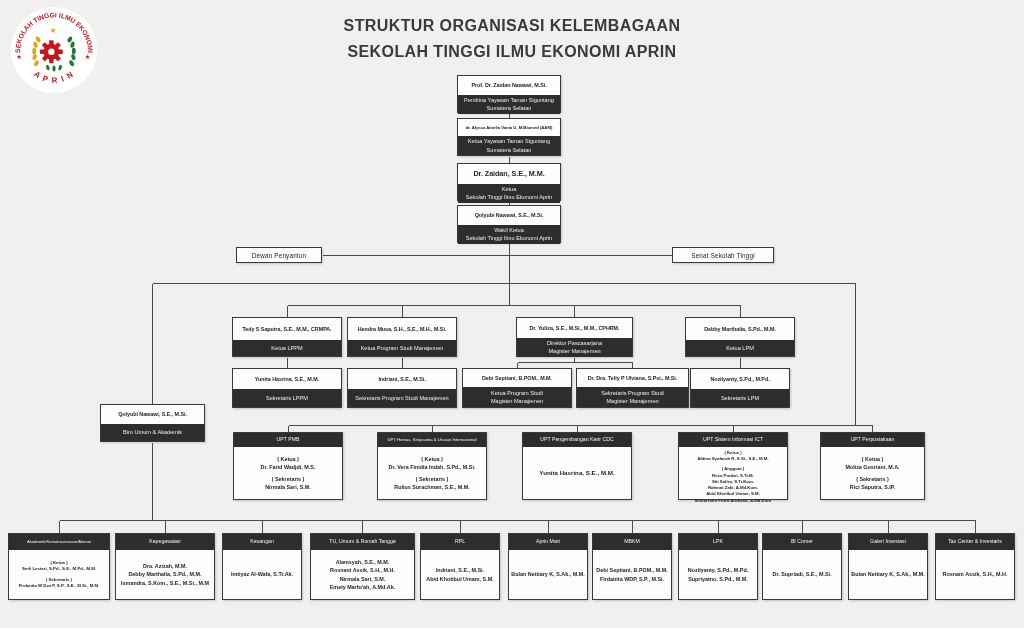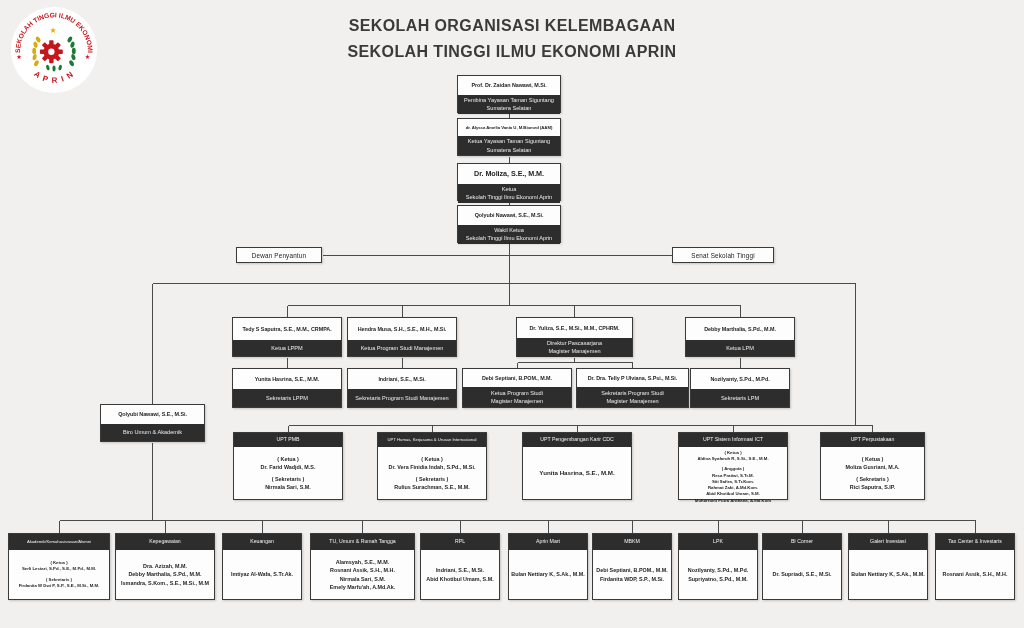--- a/index.html
+++ b/index.html
@@ -114,41 +114,41 @@
       <ellipse cx="68" cy="38" rx="2.2" ry="3.6" transform="rotate(30 68 38)"></ellipse>
     </g>
     <g fill="#1d7a36">
       <ellipse cx="43" cy="70" rx="1.8" ry="3.2" transform="rotate(-20 43 70)"></ellipse>
       <ellipse cx="50" cy="71" rx="1.8" ry="3.4"></ellipse>
       <ellipse cx="57" cy="70" rx="1.8" ry="3.2" transform="rotate(20 57 70)"></ellipse>
     </g>
   </svg>
 
   <div class="title">
-    <div>SEKOLAH ORGANISASI KELEMBAGAAN</div>
+    <div>STRUKTUR ORGANISASI KELEMBAGAAN</div>
     <div>SEKOLAH TINGGI ILMU EKONOMI APRIN</div>
   </div>
 
   <div id="nodes">
       <div class="node two-part" style="left: 457px; top: 75px; width: 104px; height: 38px;">
         <div class="tp-name" style="height: 17px;">Prof. Dr. Zaidan Nawawi, M.Si.</div>
         <div class="tp-role">
           <div>Pembina Yayasan Taman Siguntang</div>
           <div>Sumatera Selatan</div>
         </div>
       </div>
       <div class="node two-part" style="left: 457px; top: 118px; width: 104px; height: 38px;">
         <div class="tp-name sz-xs" style="height: 15px;">dr. Alyssa Amelia Vania U, M.Biomed (AAM)</div>
         <div class="tp-role">
           <div>Ketua Yayasan Taman Siguntang</div>
           <div>Sumatera Selatan</div>
         </div>
       </div>
       <div class="node two-part" style="left: 457px; top: 163px; width: 104px; height: 38px;">
-        <div class="tp-name sz-lg" style="height: 18px;">Dr. Moliza, S.E., M.M.</div>
+        <div class="tp-name sz-lg" style="height: 18px;">Dr. Zaidan, S.E., M.M.</div>
         <div class="tp-role">
           <div>Ketua</div>
           <div>Sekolah Tinggi Ilmu Ekonomi Aprin</div>
         </div>
       </div>
       <div class="node two-part" style="left: 457px; top: 205px; width: 104px; height: 38px;">
         <div class="tp-name" style="height: 17px;">Qolyubi Nawawi, S.E., M.Si.</div>
         <div class="tp-role">
           <div>Wakil Ketua</div>
           <div>Sekolah Tinggi Ilmu Ekonomi Aprin</div>

